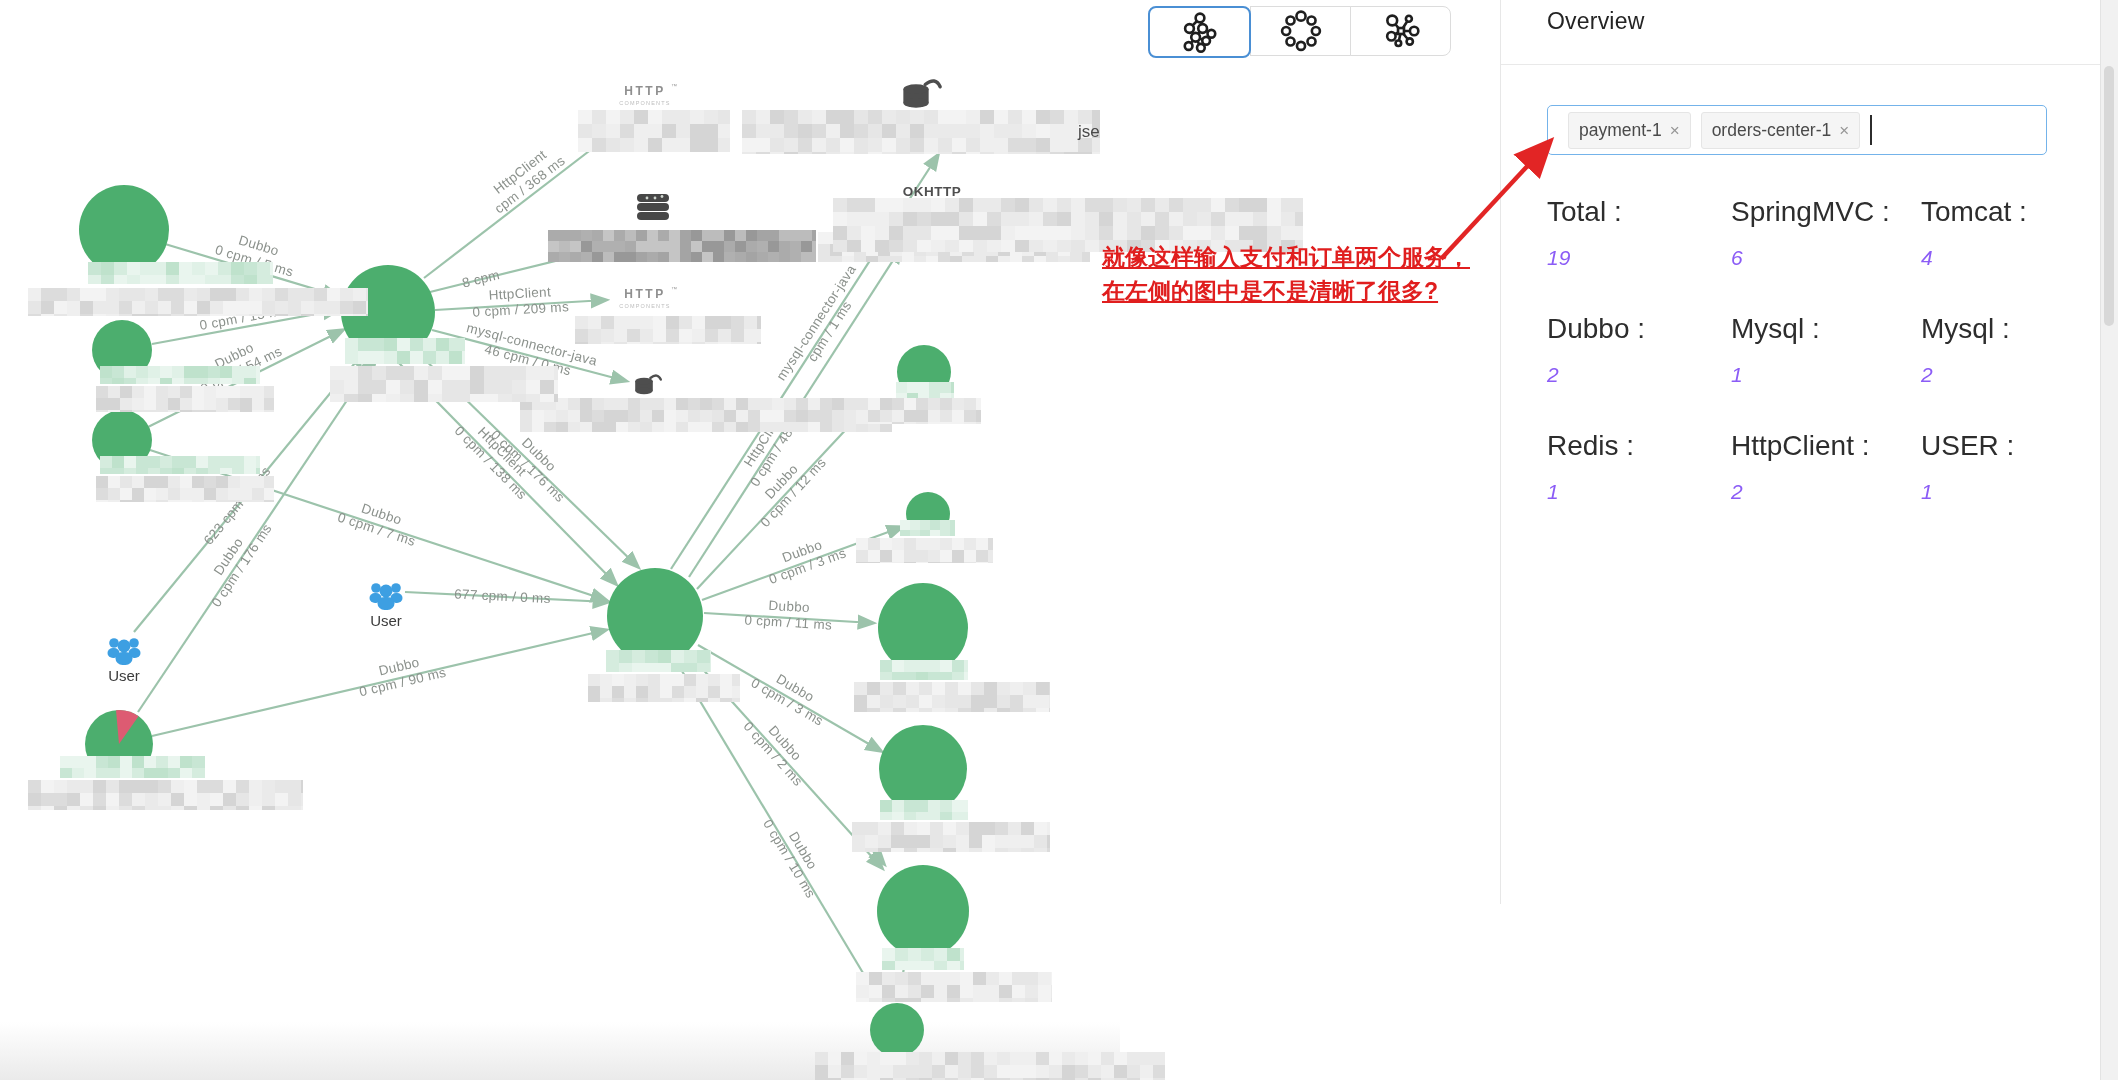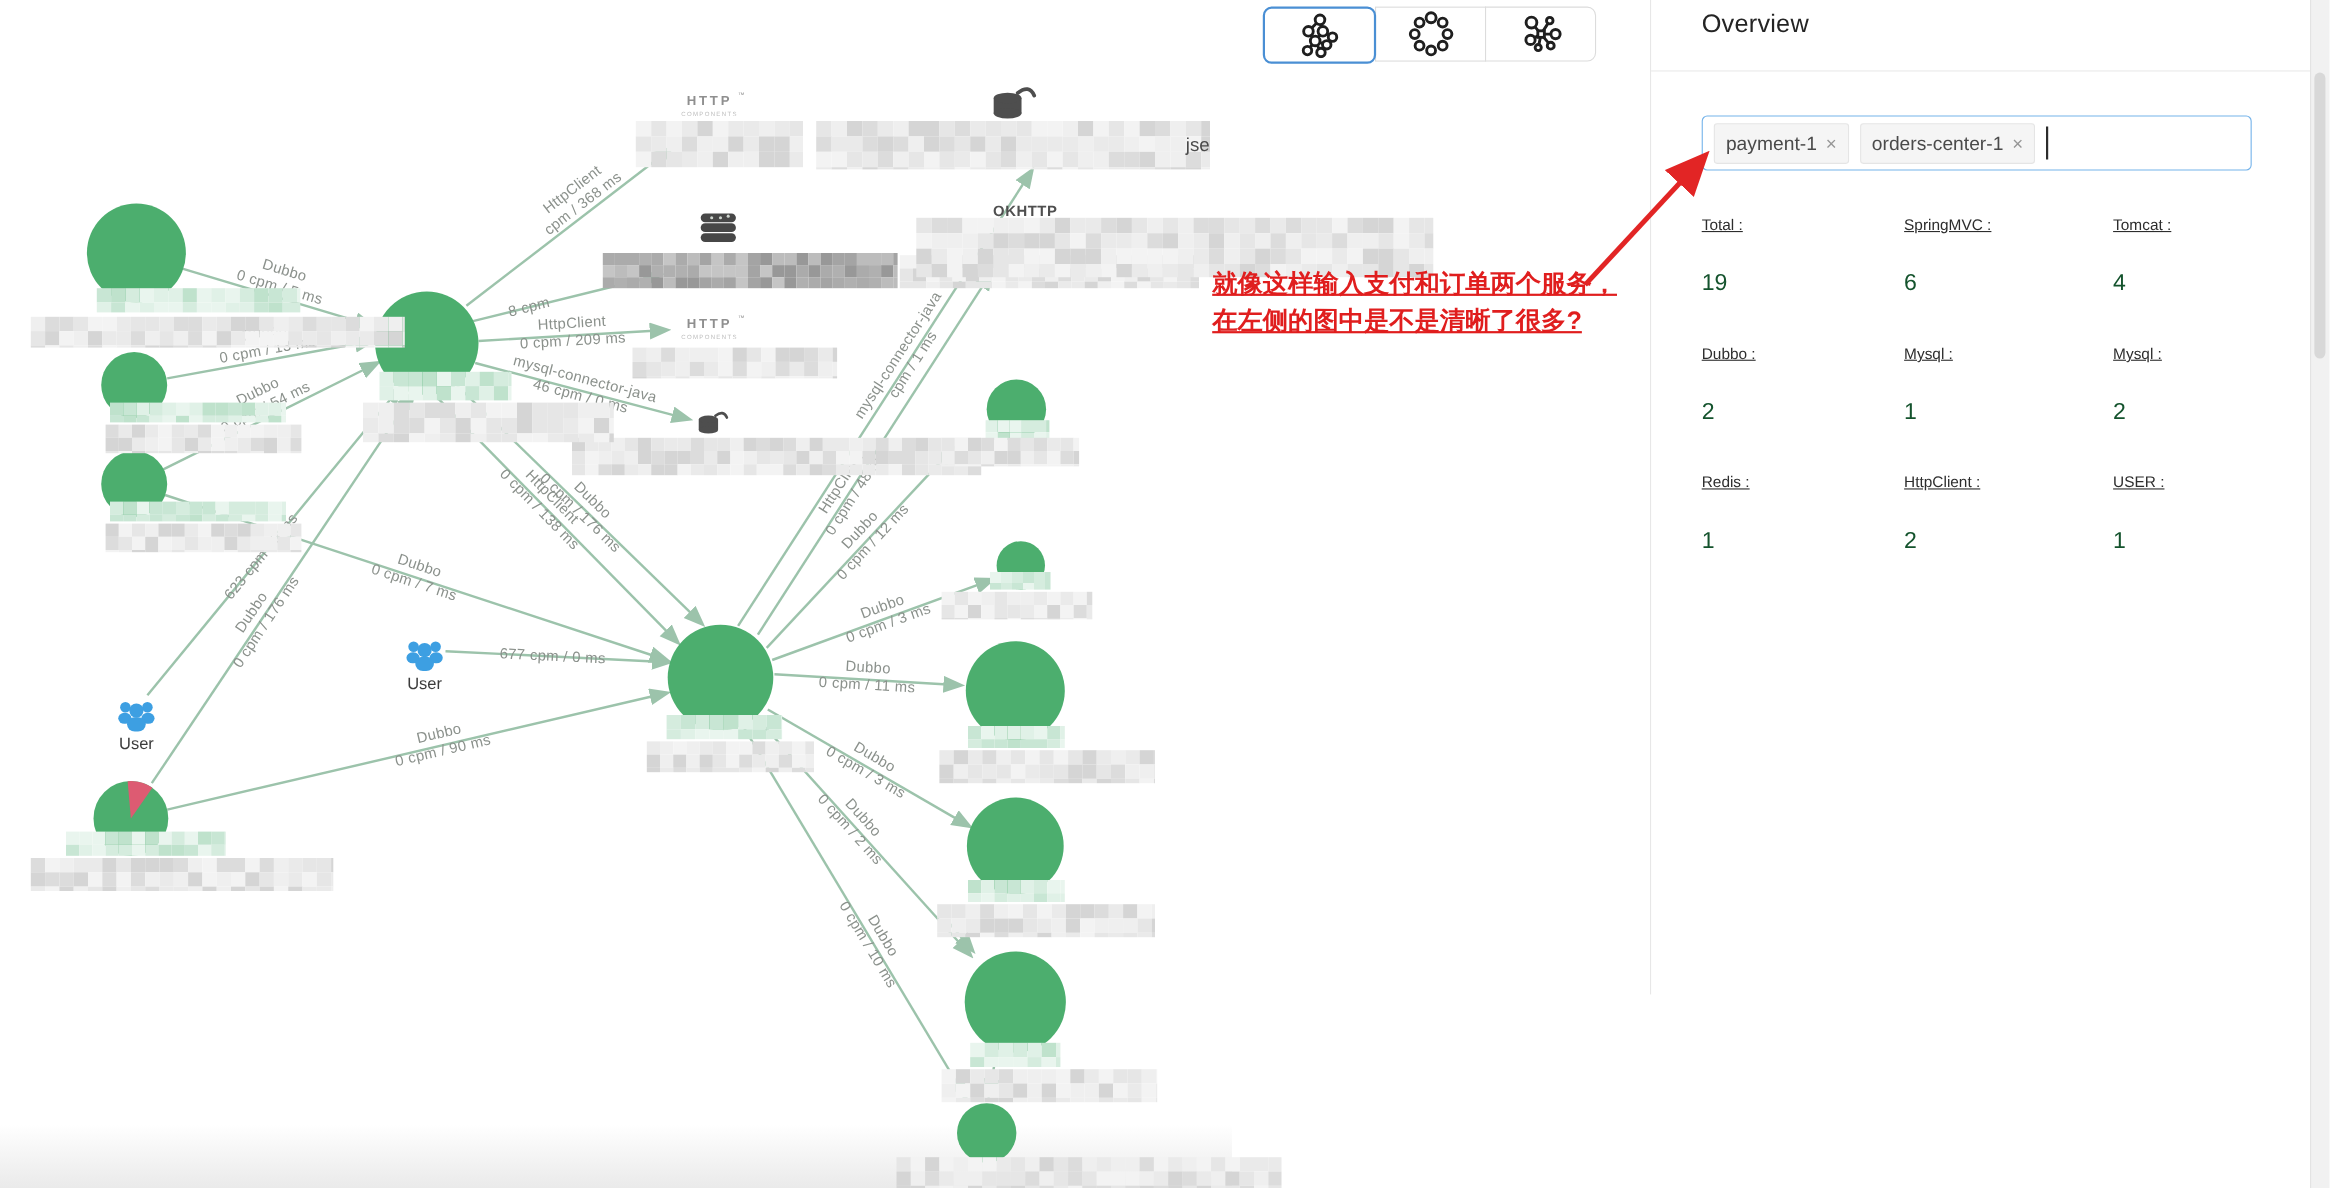--- a/index.html
+++ b/index.html
@@ -12,28 +12,28 @@
   .layout-btn:first-child{border-radius:8px 0 0 8px;margin-left:0;}
   .layout-btn:last-child{border-radius:0 8px 8px 0;}
   .layout-btn.selected{border:2px solid #4a8fd4;border-radius:8px;z-index:2;}
 
   
   .overview-panel{position:absolute;left:1500px;top:0;width:601px;height:904px;background:#fff;
     border-left:1px solid #e7e7e7;z-index:10;}
   .overview-title{position:absolute;left:46px;top:8px;font-size:23px;color:#242424;letter-spacing:.2px;}
   .overview-divider{position:absolute;left:0;top:64px;width:100%;height:1px;background:#e9e9e9;}
   .tag-input{position:absolute;left:46px;top:105px;width:500px;height:50px;border:1px solid #74b3ea;
-    border-radius:5px;display:flex;align-items:center;padding:0 10px;box-sizing:border-box;gap:10px;background:#fff;}
+    border-radius:5px;display:flex;align-items:center;padding:0 20px;box-sizing:border-box;gap:10px;background:#fff;}
   .tag{display:flex;align-items:center;background:#f5f5f5;border:1px solid #e5e5e5;border-radius:3px;
     padding:7px 10px;font-size:17.5px;color:#4a4a4a;white-space:nowrap;}
   .tag .x{margin-left:8px;color:#969696;font-size:17px;cursor:pointer;line-height:1;}
   .caret{width:2px;height:30px;background:#2c2c2c;}
   .stats-grid{position:absolute;left:46px;top:196px;display:grid;grid-template-columns:184px 190px 170px;}
-  .stat-label{font-size:14px;color:#2d2d2d;height:50px;text-decoration:underline;}
-  .stat-value{font-size:21px;color:#14532d;height:67px;}
+  .stat-label{font-size:28px;color:#2d2d2d;height:50px;}
+  .stat-value{font-size:21px;color:#8b5cf6;height:67px;font-style:italic;}
 
   
   .scrollbar-track{position:absolute;right:0;top:0;width:17px;height:1080px;background:#f1f1f1;
     border-left:1px solid #e3e3e3;z-index:30;}
   .scrollbar-thumb{position:absolute;left:3px;top:66px;width:10px;height:260px;background:#d8d8d8;border-radius:6px;}
 
   
   .note{position:absolute;color:#e01e1e;font-weight:700;z-index:40;}
   .note-arrowed{left:1102px;top:240px;font-size:23px;line-height:34px;text-decoration:underline;}
   .note-mosaic{left:318px;top:818px;font-size:25px;line-height:41px;}

